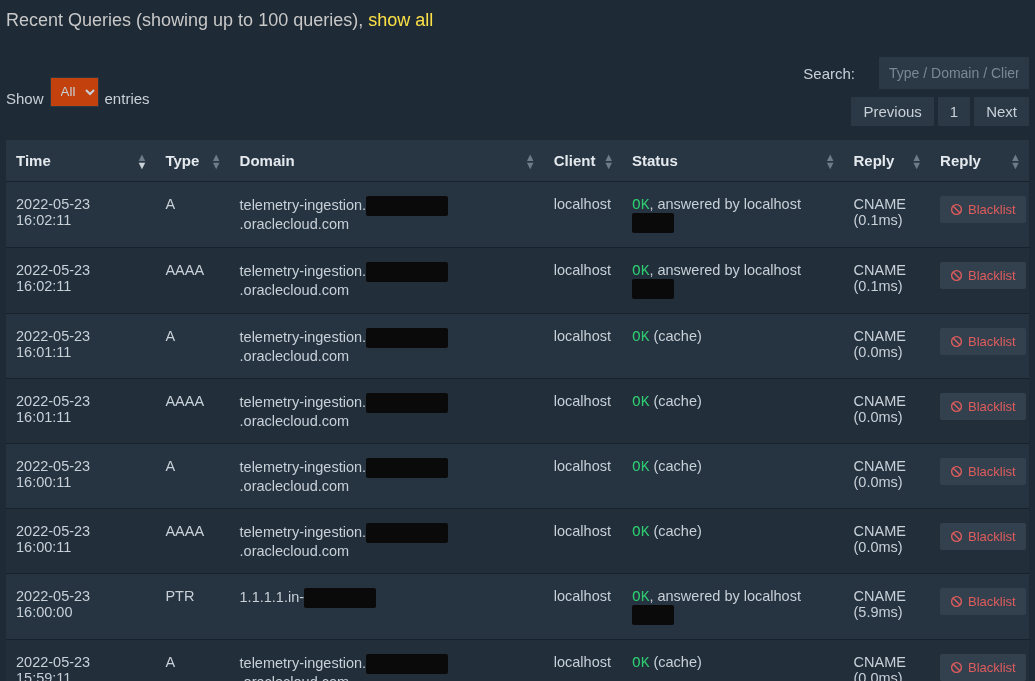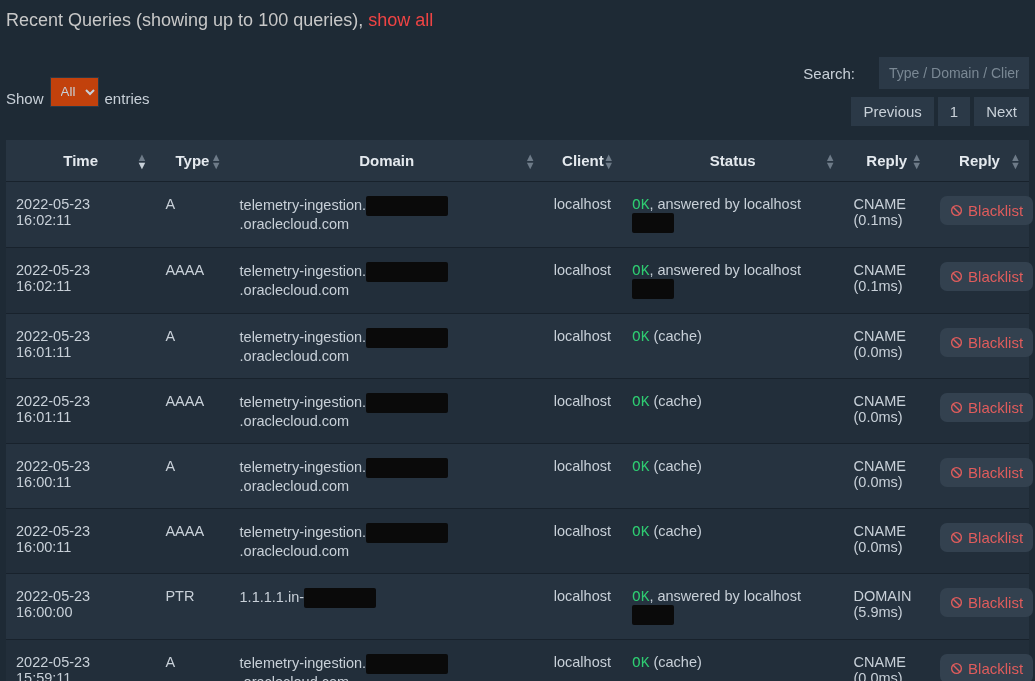--- a/index.html
+++ b/index.html
@@ -13,21 +13,21 @@
     overflow: hidden;
     padding: 6px 6px 0 6px;
   }
   .header {
     font-size: 18px;
     padding: 4px 0 8px 0;
     color: #c8c8c8;
     font-weight: 400;
   }
   .header a {
-    color: #ef4444;
+    color: #fde047;
     text-decoration: none;
     cursor: pointer;
   }
   .bar-row {
     display: flex;
     justify-content: space-between;
     align-items: center;
     margin-top: 18px;
     margin-bottom: 6px;
   }
@@ -62,21 +62,21 @@
   table {
     width: 100%;
     border-collapse: collapse;
     margin-top: 14px;
     table-layout: fixed;
   }
   thead th {
     background:#283542;
     color:#e4e9ee;
     font-weight:600;
-    text-align:center;
+    text-align:left;
     padding:12px 10px;
     position:relative;
     border-bottom:1px solid #18222c;
   }
   .sort-icon {
     position:absolute;
     right:8px;
     top:50%;
     transform:translateY(-50%);
     color:#6e7b88;
@@ -101,26 +101,26 @@
     display:inline-block;
     border-radius:2px;
     vertical-align:middle;
     height:20px;
   }
   .blacklist-btn {
     background:#33414f;
     color:#e05c5c;
     border:none;
     padding:6px 10px;
-    font-size:15px;
+    font-size:13px;
     display:inline-flex;
     align-items:center;
     gap:5px;
     cursor:pointer;
-    border-radius:7px;
+    border-radius:2px;
   }
   .blacklist-btn svg { width:13px; height:13px; }
   col.c-time  { width: 145px; }
   col.c-type  { width: 72px; }
   col.c-domain{ width: 305px; }
   col.c-client{ width: 76px; }
   col.c-status{ width: 215px; }
   col.c-reply { width: 84px; }
   col.c-action{ width: 96px; }
 </style>
@@ -298,21 +298,21 @@
             </svg>
             <span>Blacklist</span>
           </button></td>
       </tr>
       <tr>
         <td>2022-05-23 16:00:00</td>
         <td>PTR</td>
         <td><span>1.1.1.1.in-</span><span class="redact" style="width: 72px;"></span><span></span></td>
         <td>localhost</td>
         <td><span class="ok">OK</span><span>, answered by localhost</span><span class="redact" style="width: 42px;"></span></td>
-        <td>DOMAIN (5.9ms)</td>
+        <td>CNAME (5.9ms)</td>
         <td><button class="blacklist-btn">
             <svg viewBox="0 0 24 24">
               <circle cx="12" cy="12" r="9" fill="none" stroke="#e05c5c" stroke-width="2.5"></circle>
               <line x1="6" y1="6" x2="18" y2="18" stroke="#e05c5c" stroke-width="2.5"></line>
             </svg>
             <span>Blacklist</span>
           </button></td>
       </tr>
       <tr>
         <td>2022-05-23 15:59:11</td>

